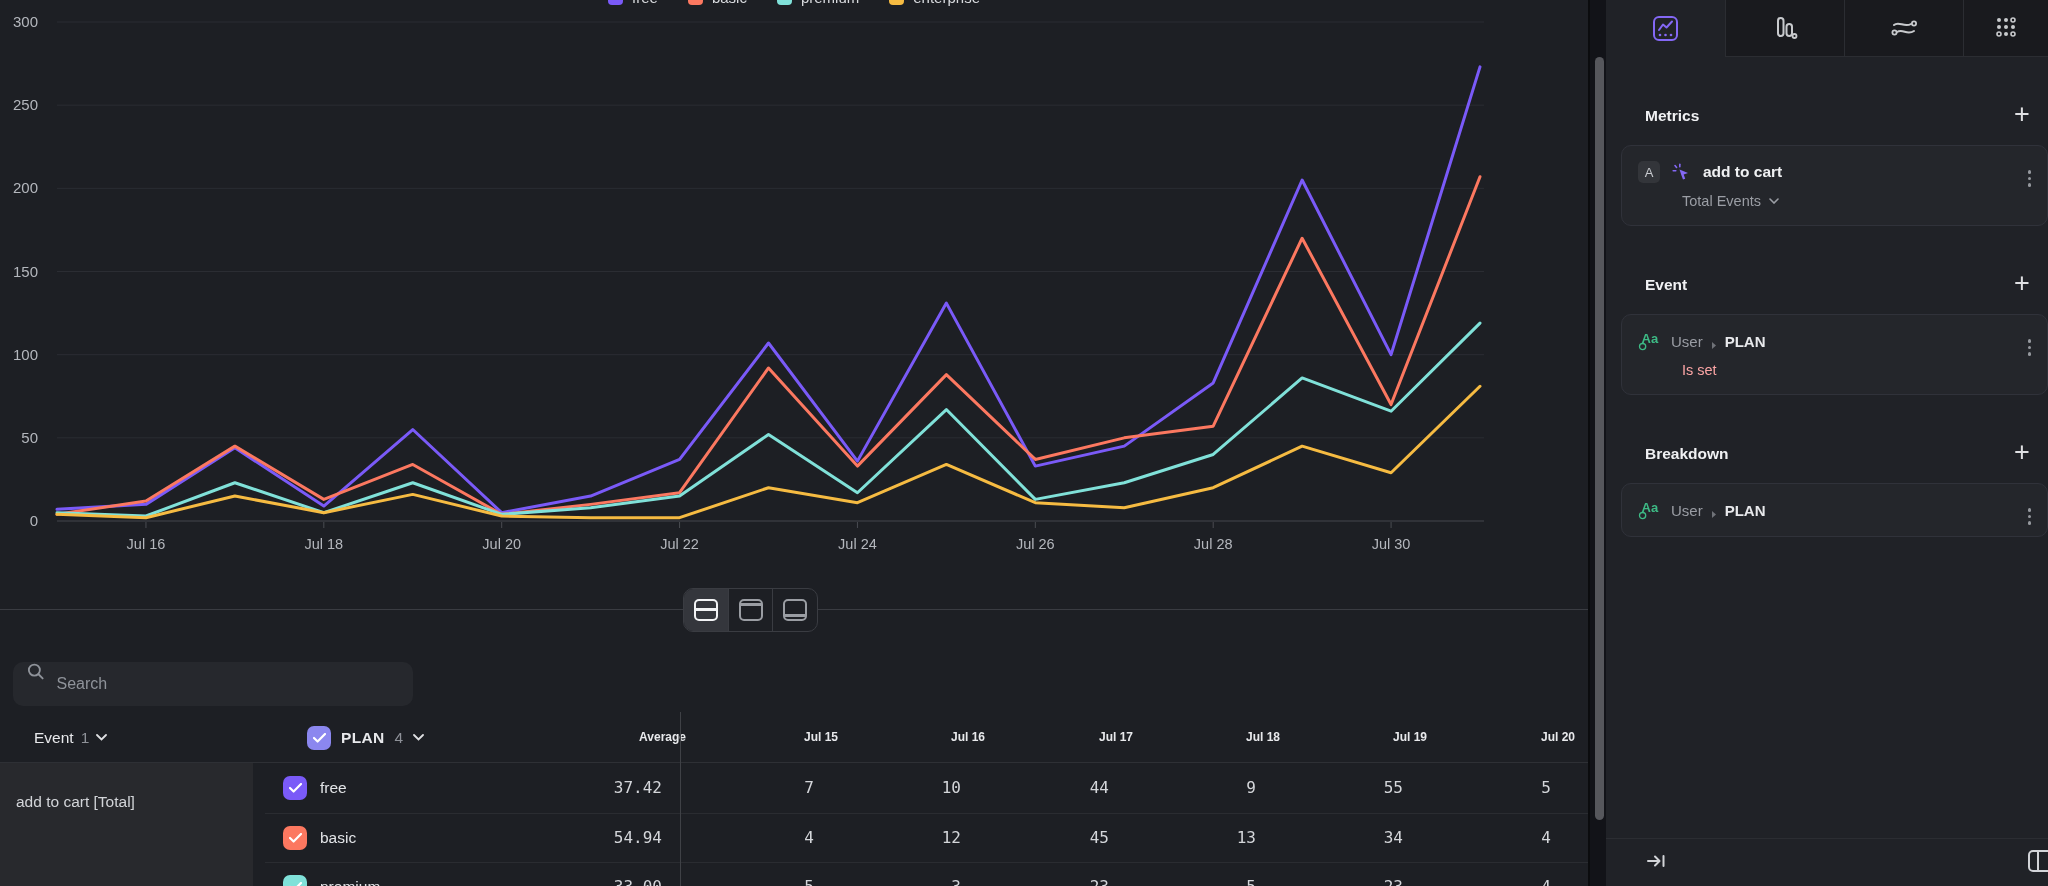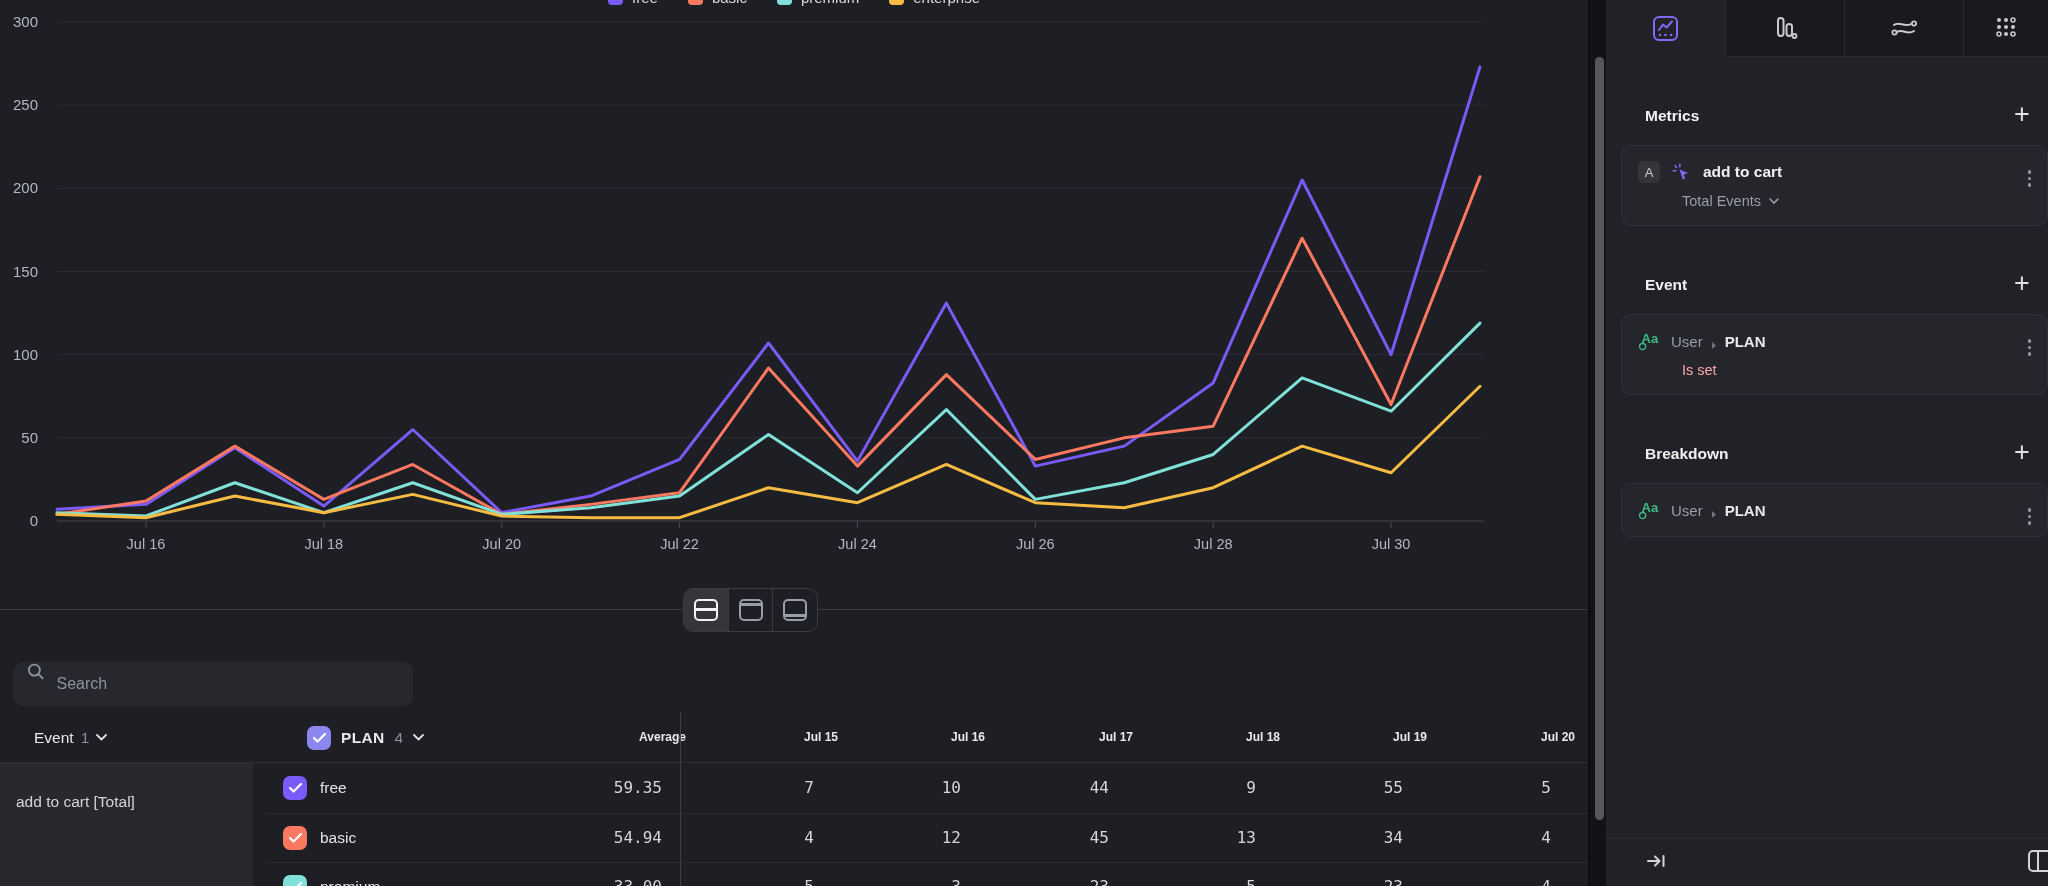--- a/index.html
+++ b/index.html
@@ -240,21 +240,21 @@
       </div>
       <div class="head-bottom-line"></div>
 
       <div class="t-row row-free">
         <span class="checkbox" style="background: rgb(122, 90, 248);">
           <svg width="13" height="10" viewBox="0 0 13 10">
             <polyline points="1,5 4.6,8.5 12,1" fill="none" stroke="#ffffff" stroke-width="2.2" stroke-linecap="round" stroke-linejoin="round"></polyline>
           </svg>
         </span>
         <span class="row-label">free</span>
-        <span class="cell num c-avg">59.35</span>
+        <span class="cell num c-avg">37.42</span>
         <span class="cell num c-d0">7</span>
         <span class="cell num c-d1">10</span>
         <span class="cell num c-d2">44</span>
         <span class="cell num c-d3">9</span>
         <span class="cell num c-d4">55</span>
         <span class="cell num c-d5">5</span>
       </div>
       <div class="row-sep sep-1"></div>
 
       <div class="t-row row-basic">

